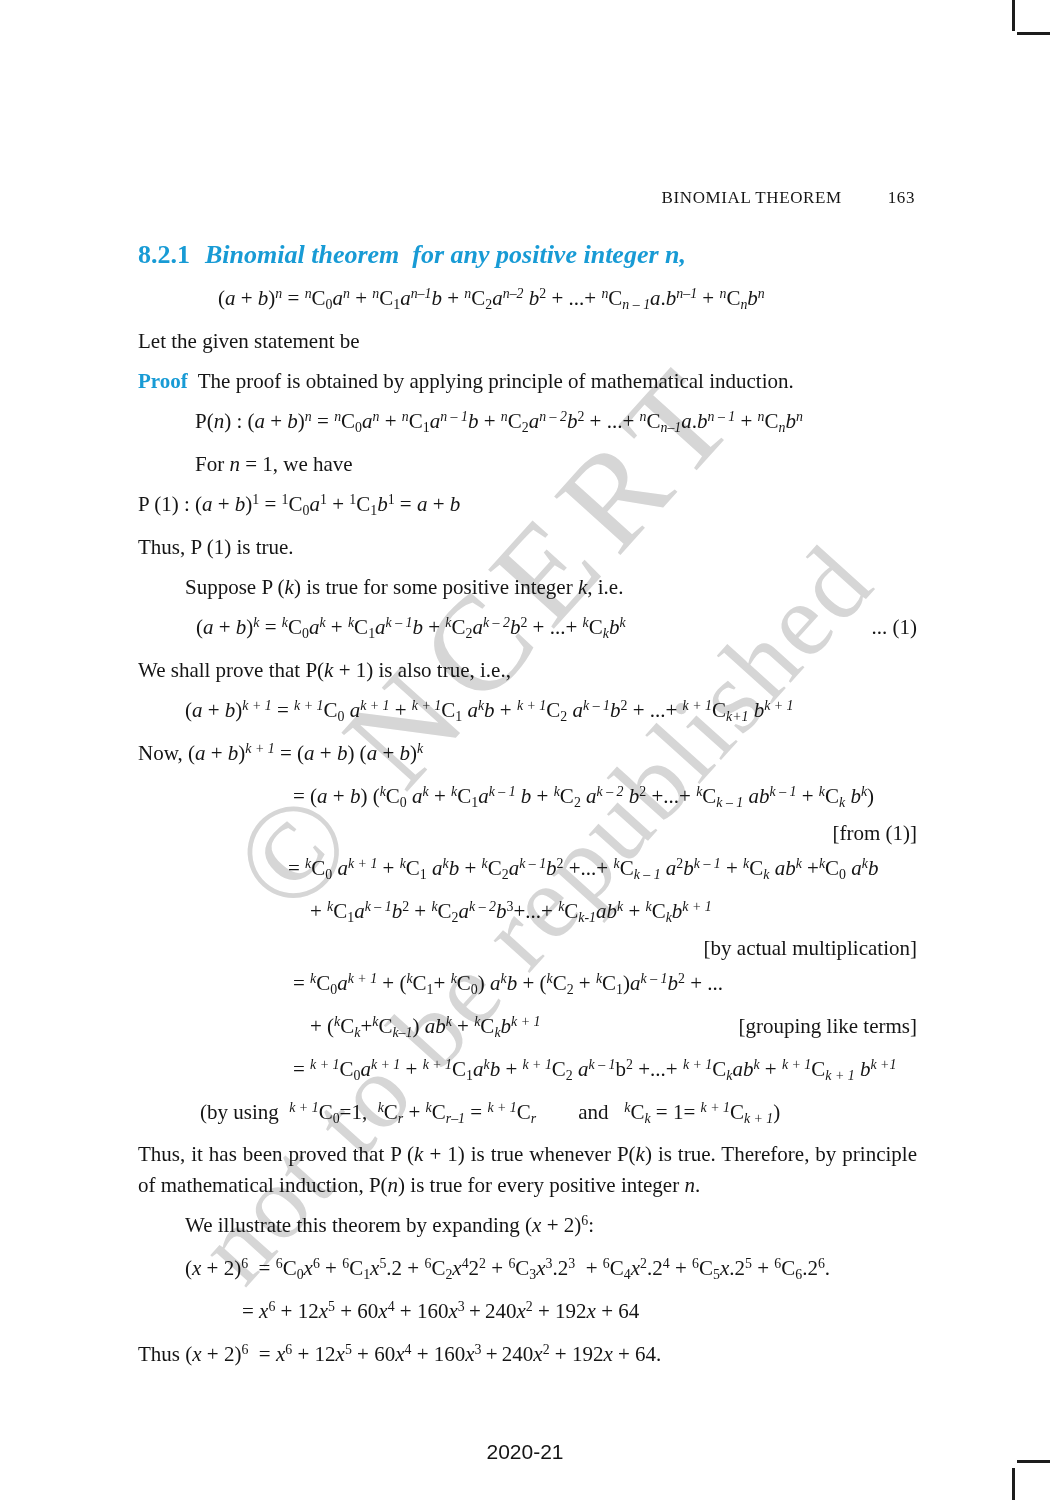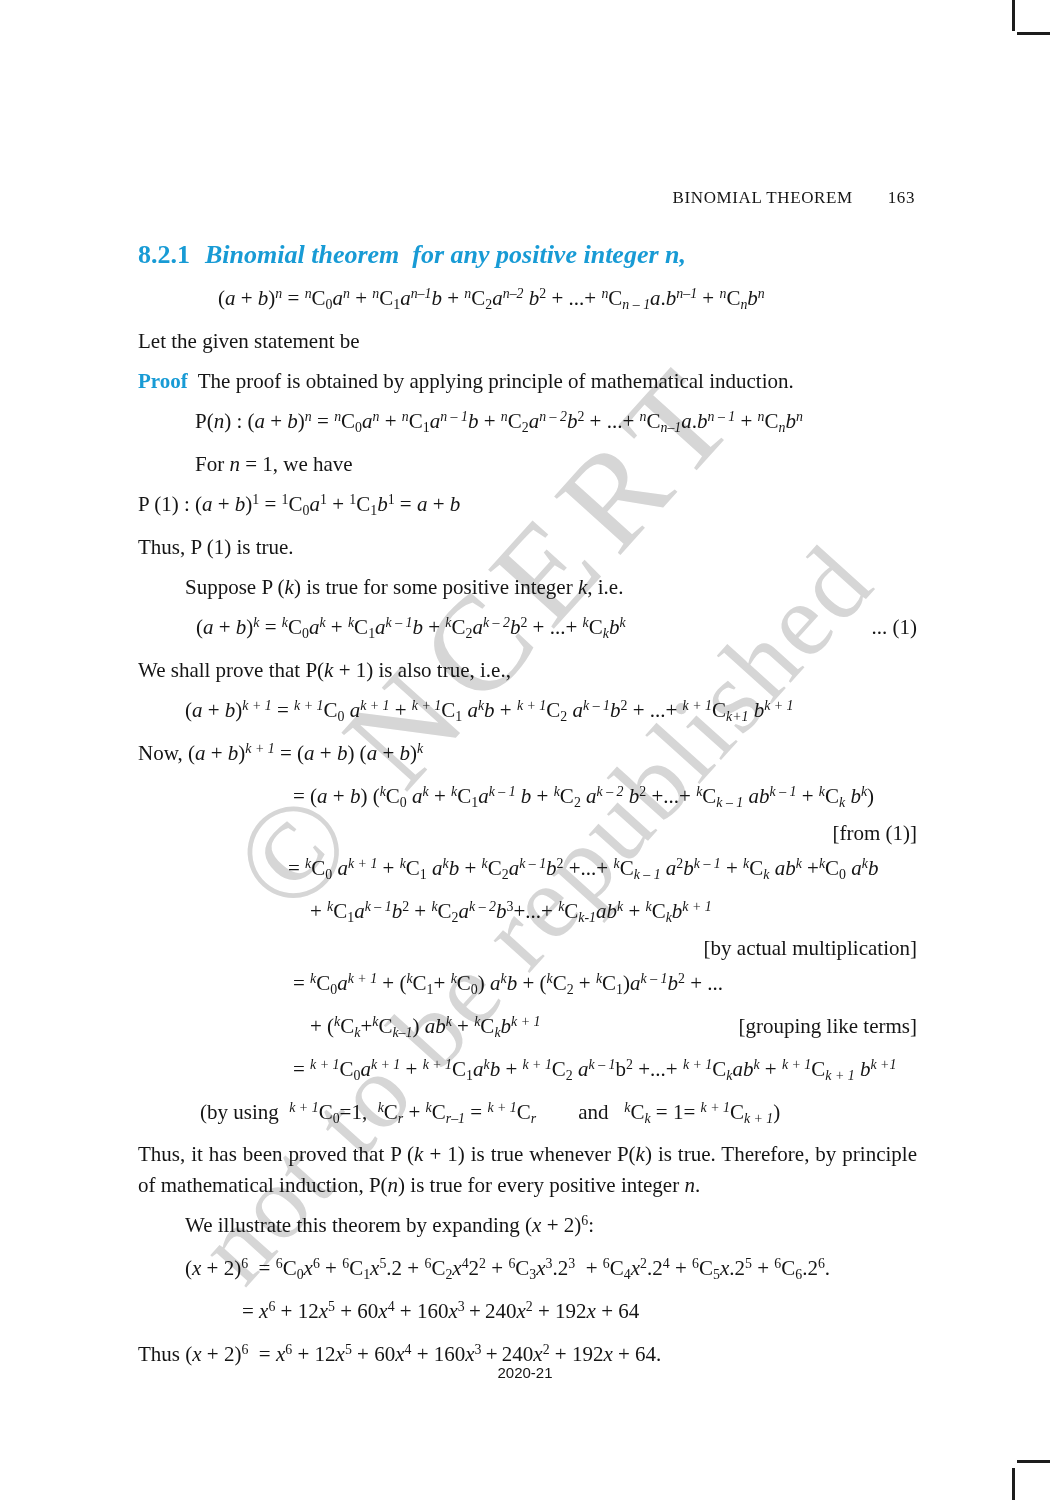--- a/index.html
+++ b/index.html
@@ -10,39 +10,39 @@
   .wm1{left:258px;top:812px;font-size:135px;letter-spacing:16px;transform:rotate(-48deg);}
   .wm2{left:218px;top:1205px;font-size:105px;letter-spacing:3px;transform:rotate(-48deg);}
   
   .crop{position:absolute;background:#1d1d1d;z-index:3;}
   .crop-tr-v{left:1012px;top:0;width:3px;height:31px;}
   .crop-tr-h{left:1017px;top:32px;width:33px;height:3px;}
   .crop-br-h{left:1017px;top:1460px;width:33px;height:3px;}
   .crop-br-v{left:1012px;top:1468px;width:3px;height:32px;}
   
   .header{position:absolute;top:188px;left:138px;right:135px;display:flex;justify-content:flex-end;
-          align-items:center;gap:35px;font-size:17px;letter-spacing:0.6px;z-index:2;}
+          align-items:center;gap:46px;font-size:17px;letter-spacing:0.6px;z-index:2;}
   
   .content{position:absolute;top:224px;left:138px;width:779px;font-size:21px;z-index:2;}
   .ln{line-height:40px;white-space:nowrap;}
   .heading{font-size:26px;line-height:46px;margin-top:8px;white-space:nowrap;}
   .hn{color:var(--accent);font-weight:bold;margin-right:15px;}
   .hi{color:var(--accent);font-weight:bold;font-style:italic;}
   .pb{color:var(--accent);font-weight:bold;margin-right:10px;}
   .i{font-style:italic;}
   .s,.si,.u,.ui{font-size:0.66em;position:relative;}
   .s,.si{top:-0.52em;}
   .u,.ui{top:0.32em;}
   .si,.ui{font-style:italic;}
   .note{line-height:29px;text-align:right;white-space:normal;}
   .wrap{white-space:normal;text-align:justify;line-height:31px;padding:4px 0;}
   .rt{float:right;}
   
-  .footer{position:absolute;top:1364px;left:0;width:100%;text-align:center;
-          font-family:"Liberation Sans",sans-serif;font-size:15px;z-index:2;}
+  .footer{position:absolute;top:1440px;left:0;width:100%;text-align:center;
+          font-family:"Liberation Sans",sans-serif;font-size:21px;z-index:2;}
 </style>
 </head>
 <body>
 
 <div class="page">
 
   <div class="wm wm1">© NCERT</div>
   <div class="wm wm2">not to be republished</div>
 
   <div class="crop crop-tr-v"></div>

